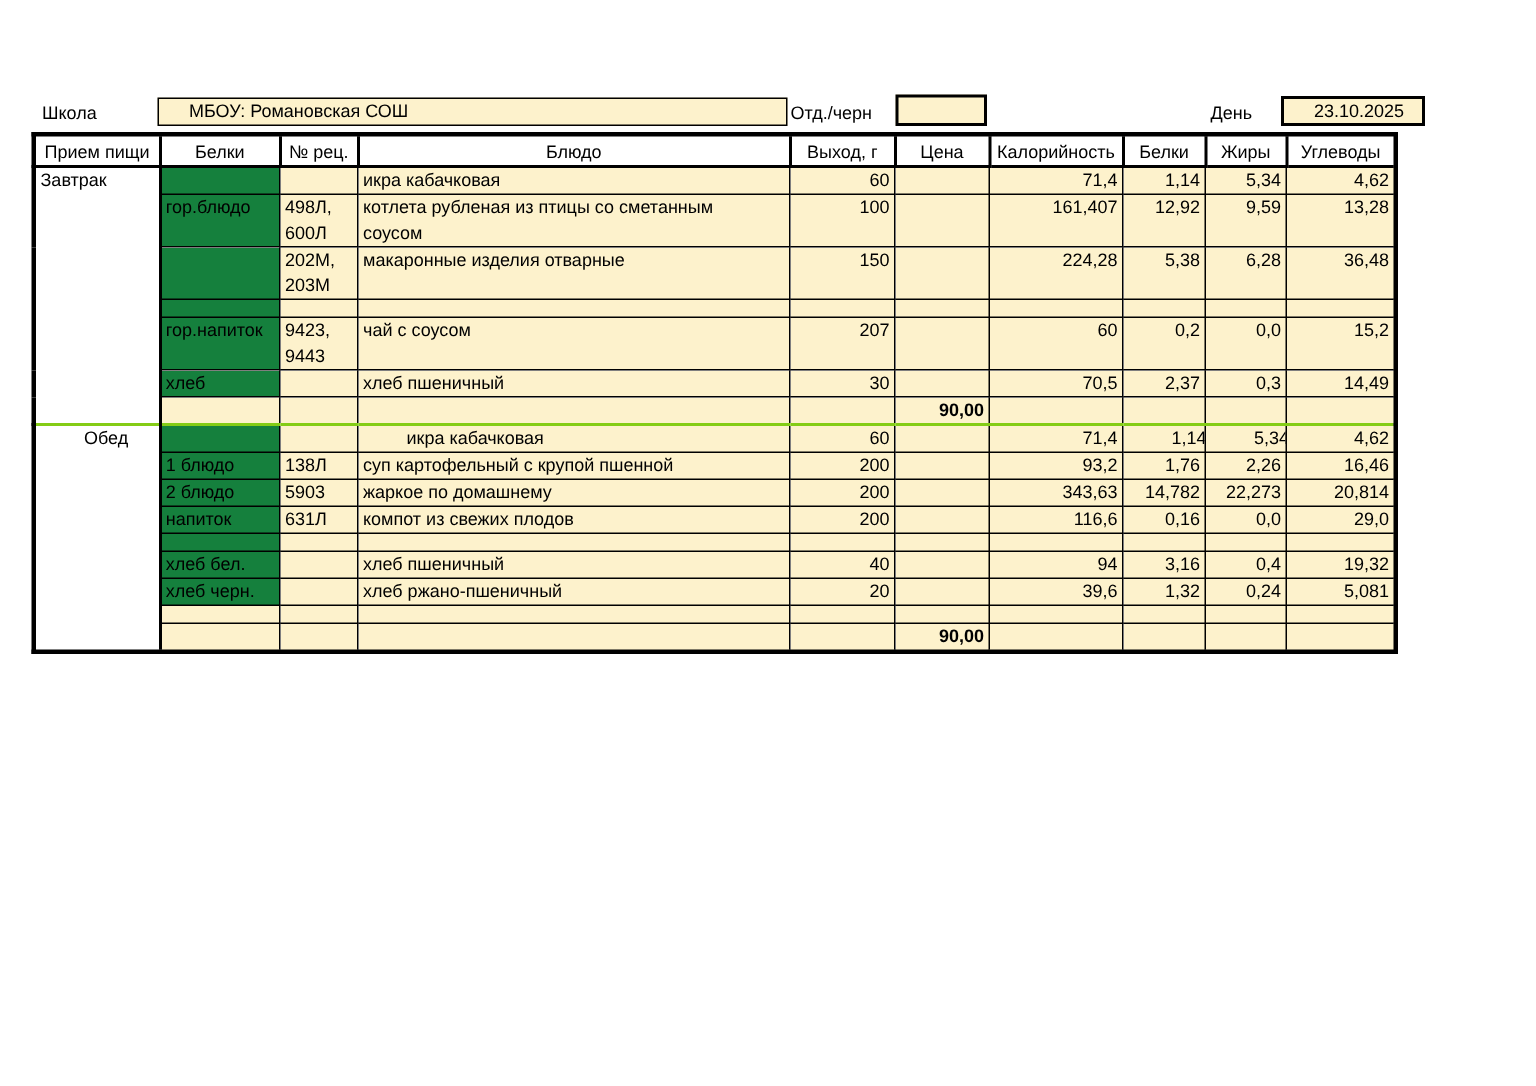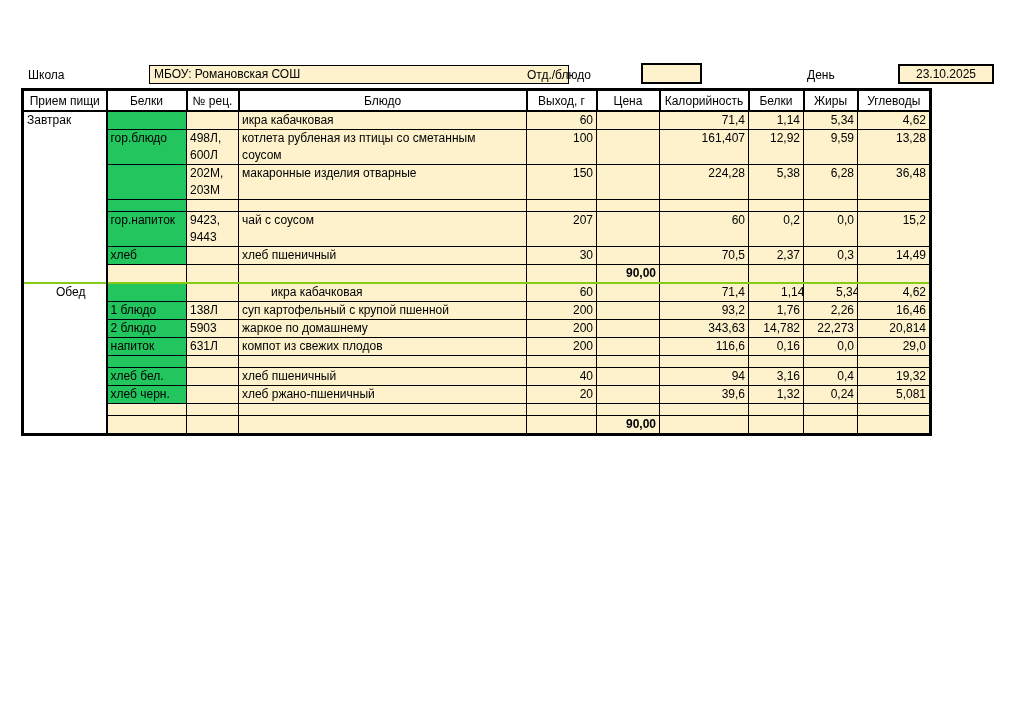--- a/index.html
+++ b/index.html
@@ -1,21 +1,21 @@
 <!DOCTYPE html>
 <html><head>
 <meta charset="utf-8">
 <style>
   html,body{margin:0;padding:0;}
   body{
     width:1024px;height:724px;background:#ffffff;position:relative;
     font-family:"Liberation Sans","DejaVu Sans",sans-serif;color:#000;
   }
   .lbl{position:absolute;font-size:12px;line-height:14px;}
-  .fillbox{position:absolute;background:var(--fill,#fdf2cc);box-sizing:border-box;font-size:12px;line-height:15px;padding:1px 4px;margin-left:44px;}
+  .fillbox{position:absolute;background:var(--fill,#fdf2cc);box-sizing:border-box;font-size:12px;line-height:15px;padding:1px 20px;}
   #school-input{left:105px;top:65px;width:420px;height:19px;border:1px solid #000;}
   #dept-box{left:597px;top:63px;width:61px;height:21px;border:2px solid #000;}
   #day-box{left:854px;top:64px;width:96px;height:20px;border:2px solid #000;text-align:center;}
   #school-label{left:28px;top:68px;}
   #dept-label{left:527px;top:68px;}
   #day-label{left:807px;top:68px;}
 
   table#menu-table{
     position:absolute;left:21px;top:88px;width:908px;
     border-collapse:collapse;table-layout:fixed;
@@ -28,33 +28,33 @@
   }
   #menu-table td{
     border:1px solid #000;font-size:12px;line-height:17px;
     padding:0 3px;vertical-align:top;overflow:hidden;
   }
   #menu-table tr{height:18px;}
   #menu-table tr.r-short{height:12px;}
   #menu-table tr.r-total{height:17px;padding-left:37px;}
   #menu-table tr.section-first td{border-top:2px solid #84cc16;padding-left:32px;}
   td.meal{background:#fff;border-right:2px solid #000 !important;}
-  td.cat{background:#22c55e;}
+  td.cat{background:#15803d;}
   td.fill{background:var(--fill,#fdf2cc);}
   td.num{text-align:right;}
   td.pre{white-space:pre-line;}
   td.bold{font-weight:bold;}
 </style>
 </head>
 <body style="--fill: #fdf2cc;">
 
 <span class="lbl" id="school-label">Школа</span>
 <div class="fillbox" id="school-input">МБОУ: Романовская СОШ</div>
 
-<span class="lbl" id="dept-label">Отд./блюдо</span>
+<span class="lbl" id="dept-label">Отд./черн</span>
 <div class="fillbox" id="dept-box"></div>
 
 <span class="lbl" id="day-label">День</span>
 <div class="fillbox" id="day-box">23.10.2025</div>
 
 <table id="menu-table">
   <colgroup>
     <col style="width:84px">
       <col style="width:80px">
       <col style="width:52px">

